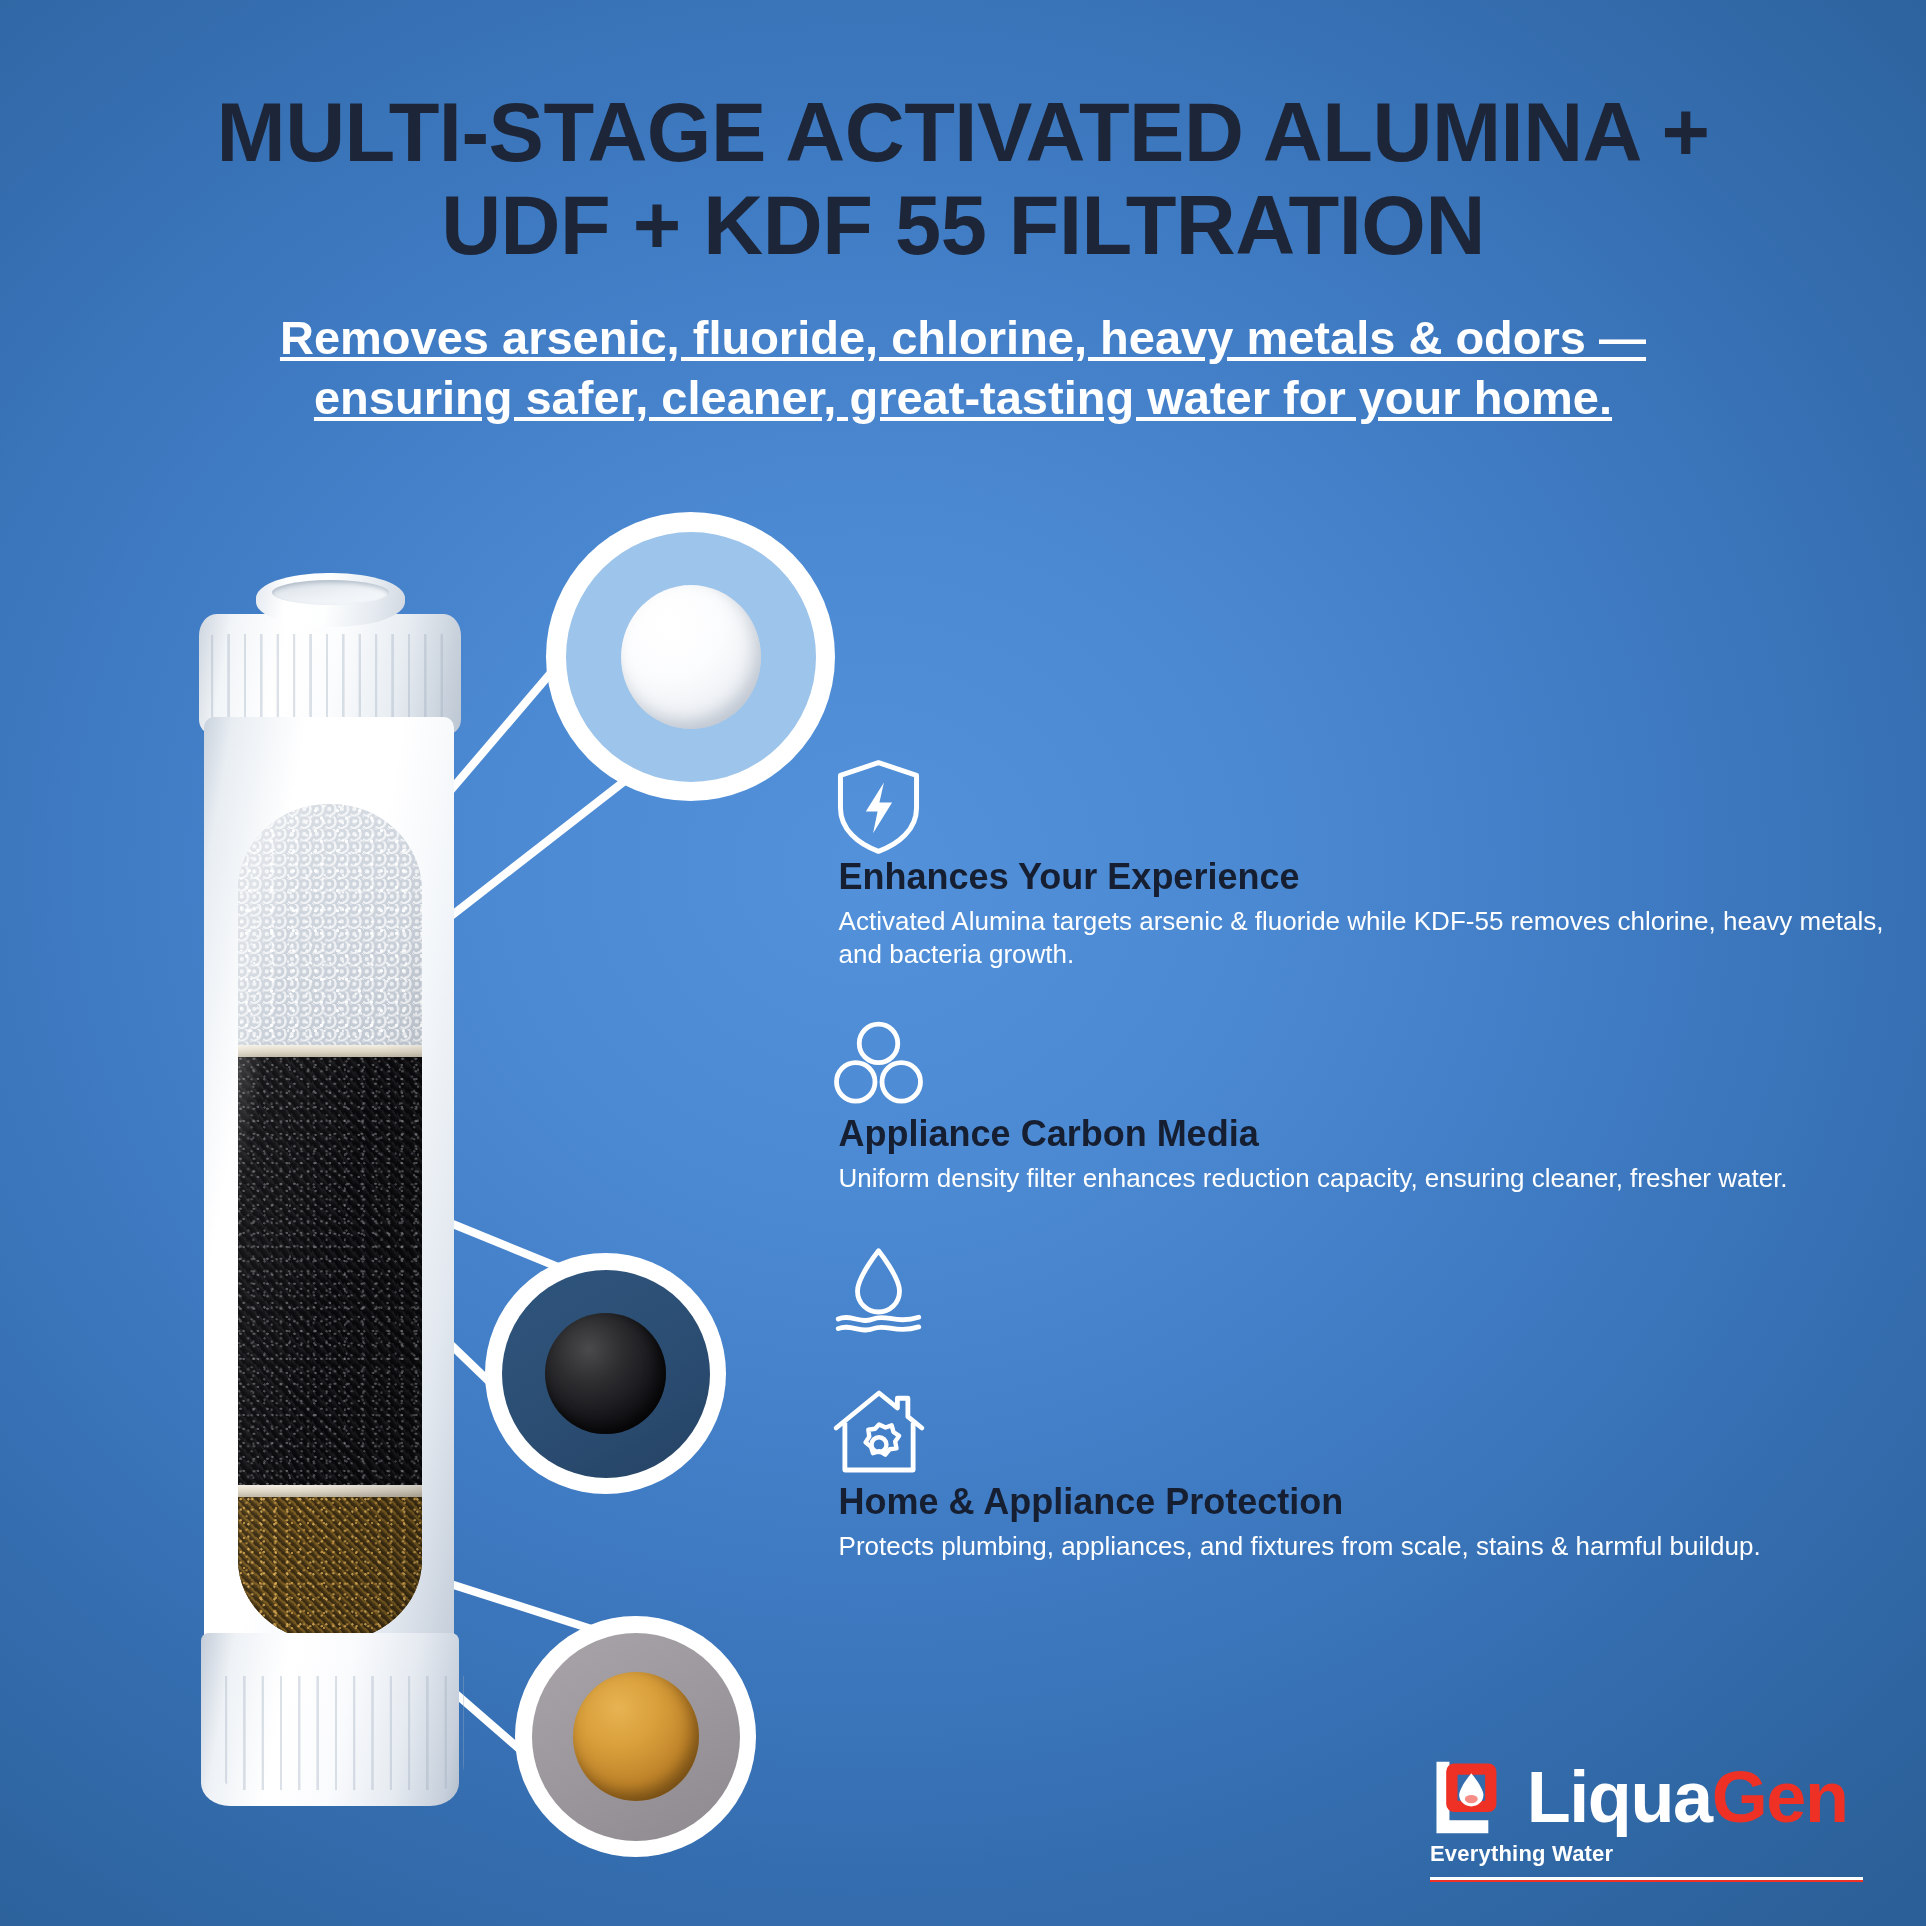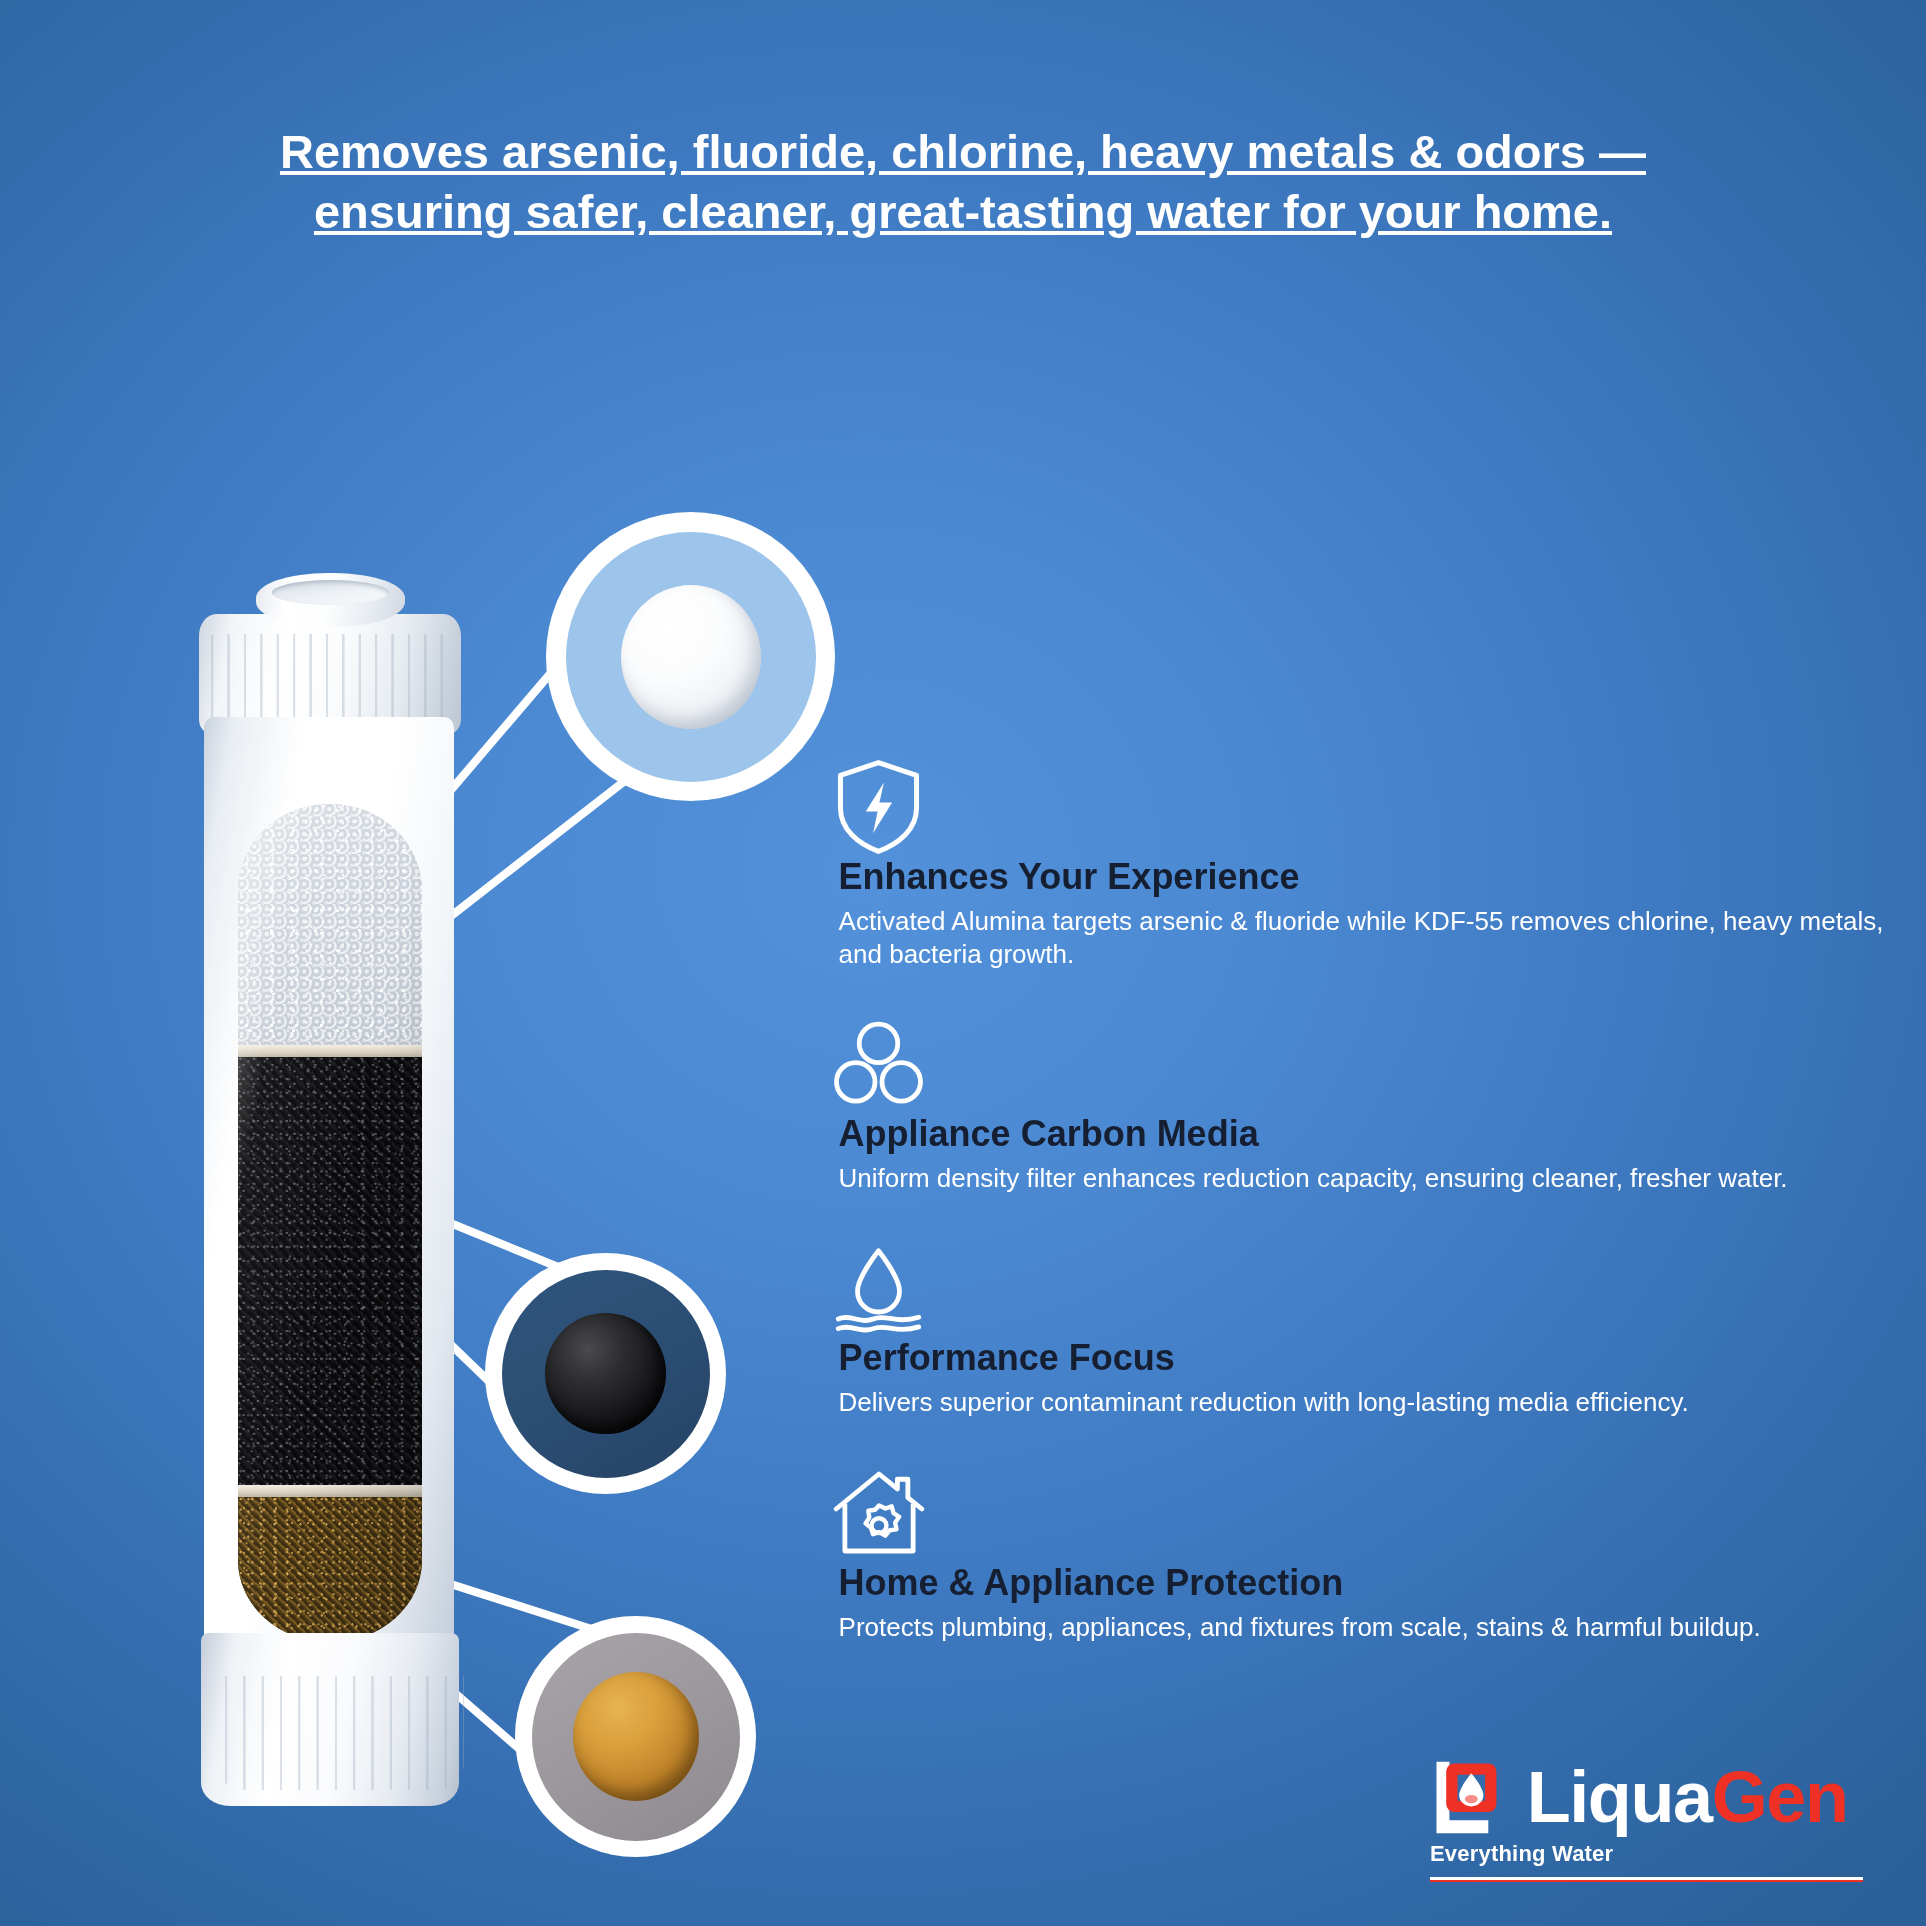--- a/index.html
+++ b/index.html
@@ -338,20 +338,24 @@
     height: 4.8px;
     background: linear-gradient(180deg,#ffffff 0 50%, #ee3124 50% 100%);
   }
 </style>
 </head>
 <body>
 
 <div class="canvas">
 
   <div class="header">
+    <div class="title">
+      <div>MULTI-STAGE ACTIVATED ALUMINA +</div>
+      <div>UDF + KDF 55 FILTRATION</div>
+    </div>
     <div class="subtitle">
       <div>Removes arsenic, fluoride, chlorine, heavy metals &amp; odors —</div>
       <div>ensuring safer, cleaner, great-tasting water for your home.</div>
     </div>
   </div>
 
   <svg class="callout-svg" viewBox="0 0 4000 4000" xmlns="http://www.w3.org/2000/svg">
 
     <circle cx="710" cy="1980" r="62" fill="none" stroke="#ffffff" stroke-width="17"></circle>
     <path d="M 700 1918 L 1210 1320" fill="none" stroke="#ffffff" stroke-width="17"></path>
@@ -437,24 +441,20 @@
       </div>
     </div>
 
     <div class="feature">
       <div class="feature-icon">
         <svg width="91" height="91" viewBox="0 0 104 104" xmlns="http://www.w3.org/2000/svg">
           <path d="M52 10 C52 10 76 40 76 56 C76 70 65 80 52 80 C39 80 28 70 28 56 C28 40 52 10 52 10 Z" fill="none" stroke="#ffffff" stroke-width="5.5" stroke-linejoin="round"></path>
           <path d="M6 88 C20 82 32 94 46 88 C60 82 72 94 98 86" fill="none" stroke="#ffffff" stroke-width="5.5" stroke-linecap="round"></path>
           <path d="M6 99 C20 93 32 105 46 99 C60 93 72 105 98 97" fill="none" stroke="#ffffff" stroke-width="5.5" stroke-linecap="round"></path>
         </svg>
-      </div>
-      <div class="feature-text">
-        <div class="feature-title">Performance Focus</div>
-        <div class="feature-desc">Delivers superior contaminant reduction with long-lasting media efficiency.</div>
       </div>
     </div>
 
     <div class="feature">
       <div class="feature-icon">
         <svg width="94" height="91" viewBox="0 0 106 104" xmlns="http://www.w3.org/2000/svg">
           <path d="M4 48 L53 8 L74 25 V14 H86 V35 L102 48" fill="none" stroke="#ffffff" stroke-width="5.5" stroke-linejoin="round" stroke-linecap="round"></path>
           <path d="M14 42 V96 H92 V42" fill="none" stroke="#ffffff" stroke-width="5.5" stroke-linejoin="round"></path>
           <path d="M53 44 l7.5 3.5 7-2.5 2 7.5 6.5 4.5 -4.5 6.5 1.5 7.8 -7.8 1 -5 6.2 -6.7 -4 -7.4 2.3 -2.3 -7.4 -6.2 -5 4.3 -6.6 -1.1 -7.8 7.8 -1.1 Z" fill="none" stroke="#ffffff" stroke-width="5" stroke-linejoin="round"></path>
           <circle cx="53" cy="67" r="8.5" fill="none" stroke="#ffffff" stroke-width="5"></circle>

